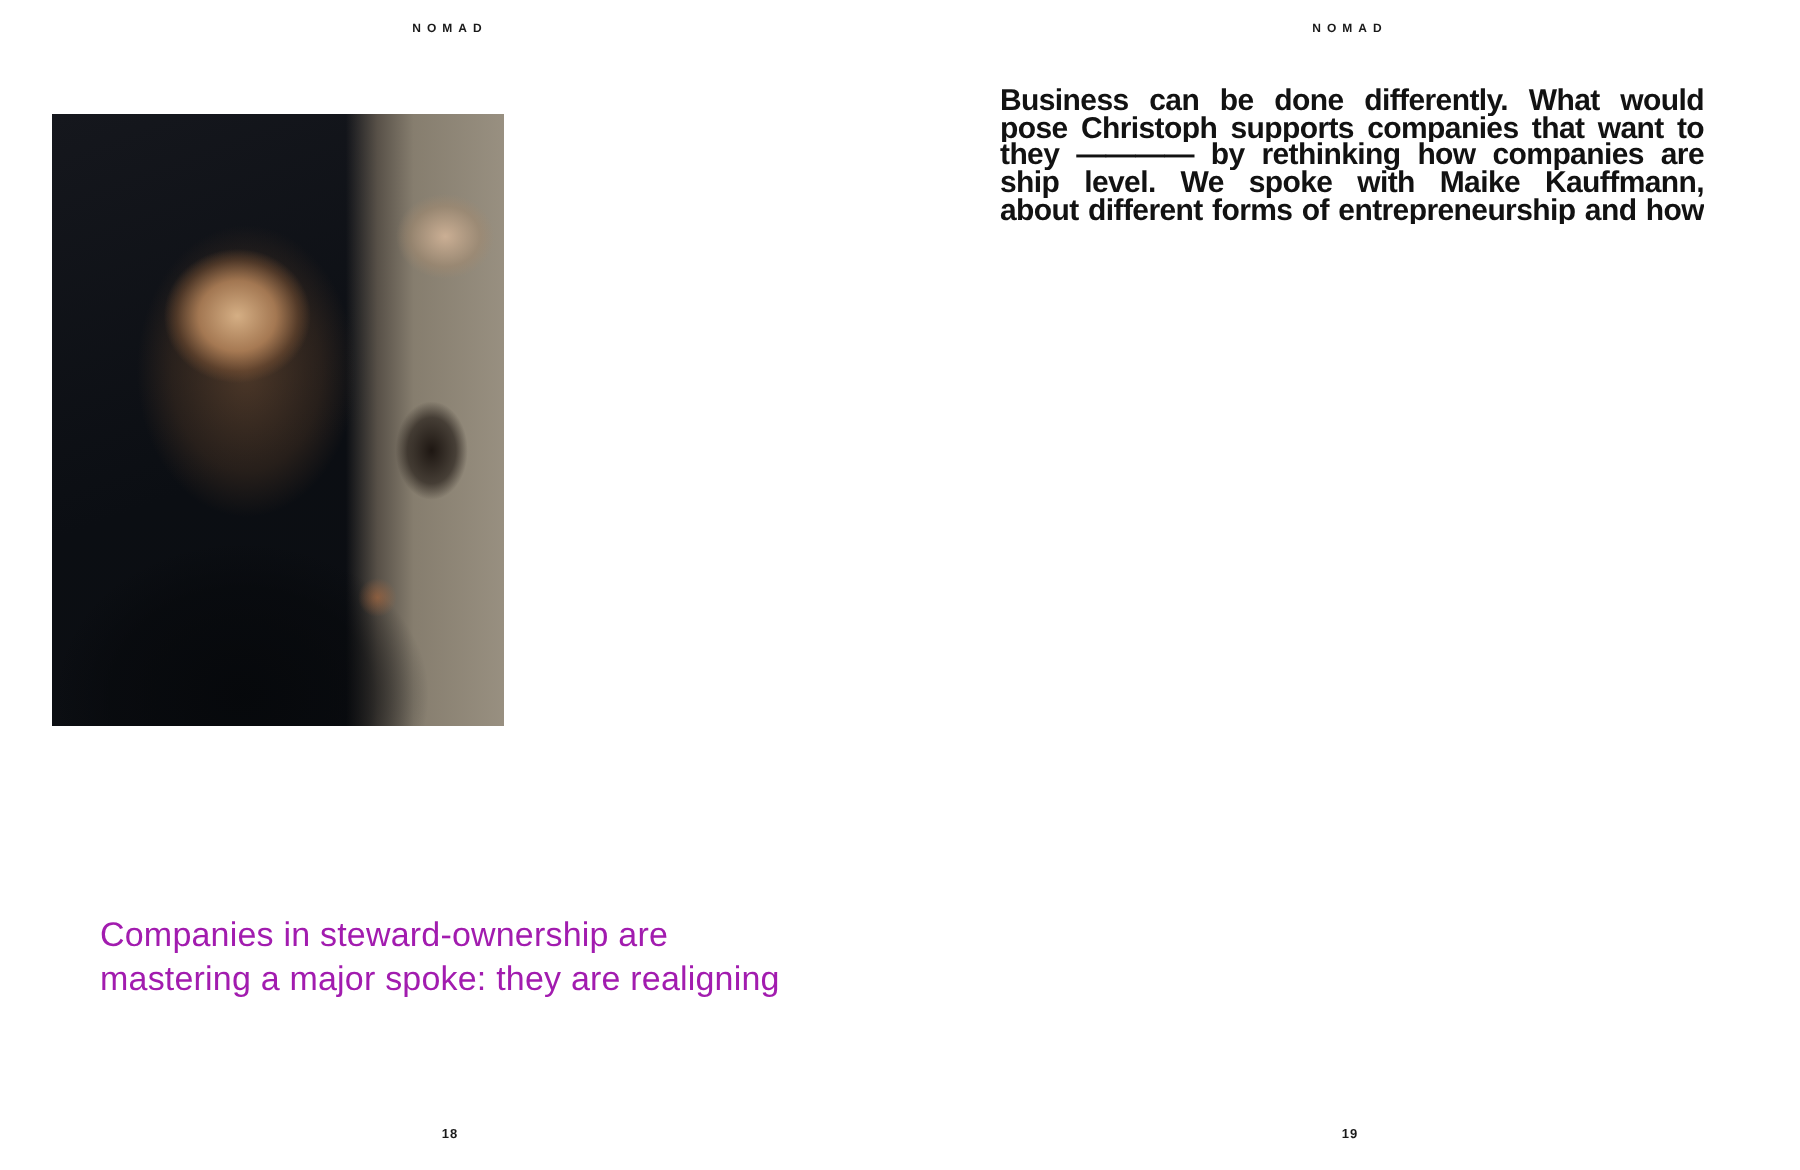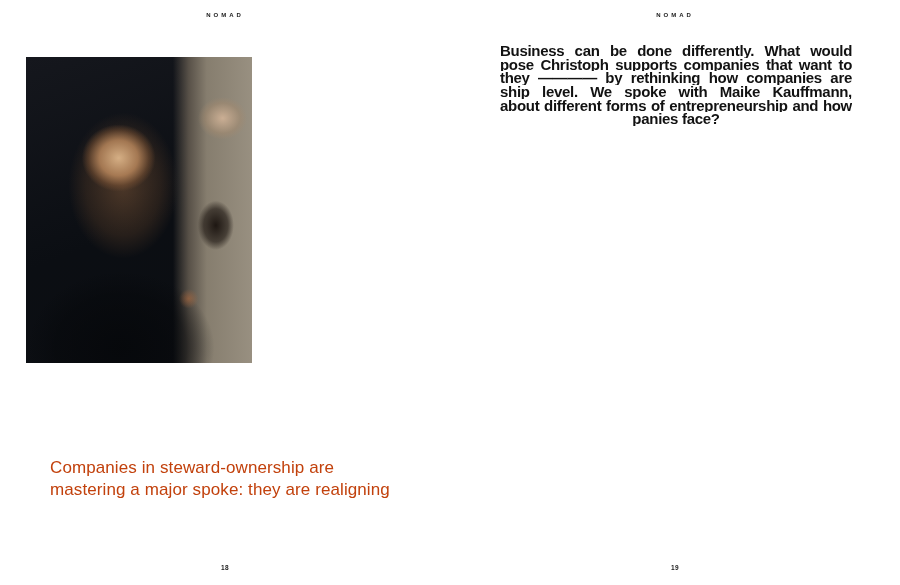--- a/index.html
+++ b/index.html
@@ -34,21 +34,21 @@
       radial-gradient(ellipse 13px 13px at 72% 79%, rgba(176,106,62,.6) 0%, rgba(0,0,0,0) 75%),
       
       radial-gradient(ellipse 110px 90px at 42% 95%, rgba(6,8,11,.95) 0%, rgba(6,8,11,.5) 60%, rgba(0,0,0,0) 85%),
       
       linear-gradient(to right, rgba(0,0,0,0) 65%, rgba(94,86,76,.92) 72%, rgba(139,130,114,.96) 80%, rgba(158,149,133,.96) 100%),
       
       linear-gradient(160deg,#15171d 0%,#0b0e13 55%,#0c0e12 100%);
   }
   .quote{
     position:absolute;left:50px;top:457px;
-    font-size:17px;line-height:21.8px;font-weight:400;letter-spacing:.1px;color:#c2410c;
+    font-size:17px;line-height:21.8px;font-weight:400;letter-spacing:.1px;color:#a21caf;
   }
   .quote div{white-space:nowrap;}
   .body-text{
     position:absolute;left:500px;top:44px;width:352px;
     font-size:15px;font-weight:700;line-height:13.7px;letter-spacing:-.3px;color:#121212;
   }
   .body-line{
     text-align:justify;text-align-last:justify;
     height:13.7px;overflow:hidden;
   }
@@ -71,18 +71,17 @@
   <div class="folio left">18</div>
 
   <div class="running-head right">NOMAD</div>
 
   <div class="body-text">
     <div class="body-line">Business can be done differently. What would happen if shareholder</div>
     <div class="body-line">pose Christoph supports companies that want to move in this direc-</div>
     <div class="body-line">they ———— by rethinking how companies are organised on the owner-</div>
     <div class="body-line">ship level. We spoke with Maike Kauffmann, Research + Think Tank,</div>
     <div class="body-line">about different forms of entrepreneurship and how steward-owner-</div>
-    <div class="body-line center">panies face?</div>
   </div>
 
   <div class="folio right">19</div>
 
 </div>
 
 </body></html>

